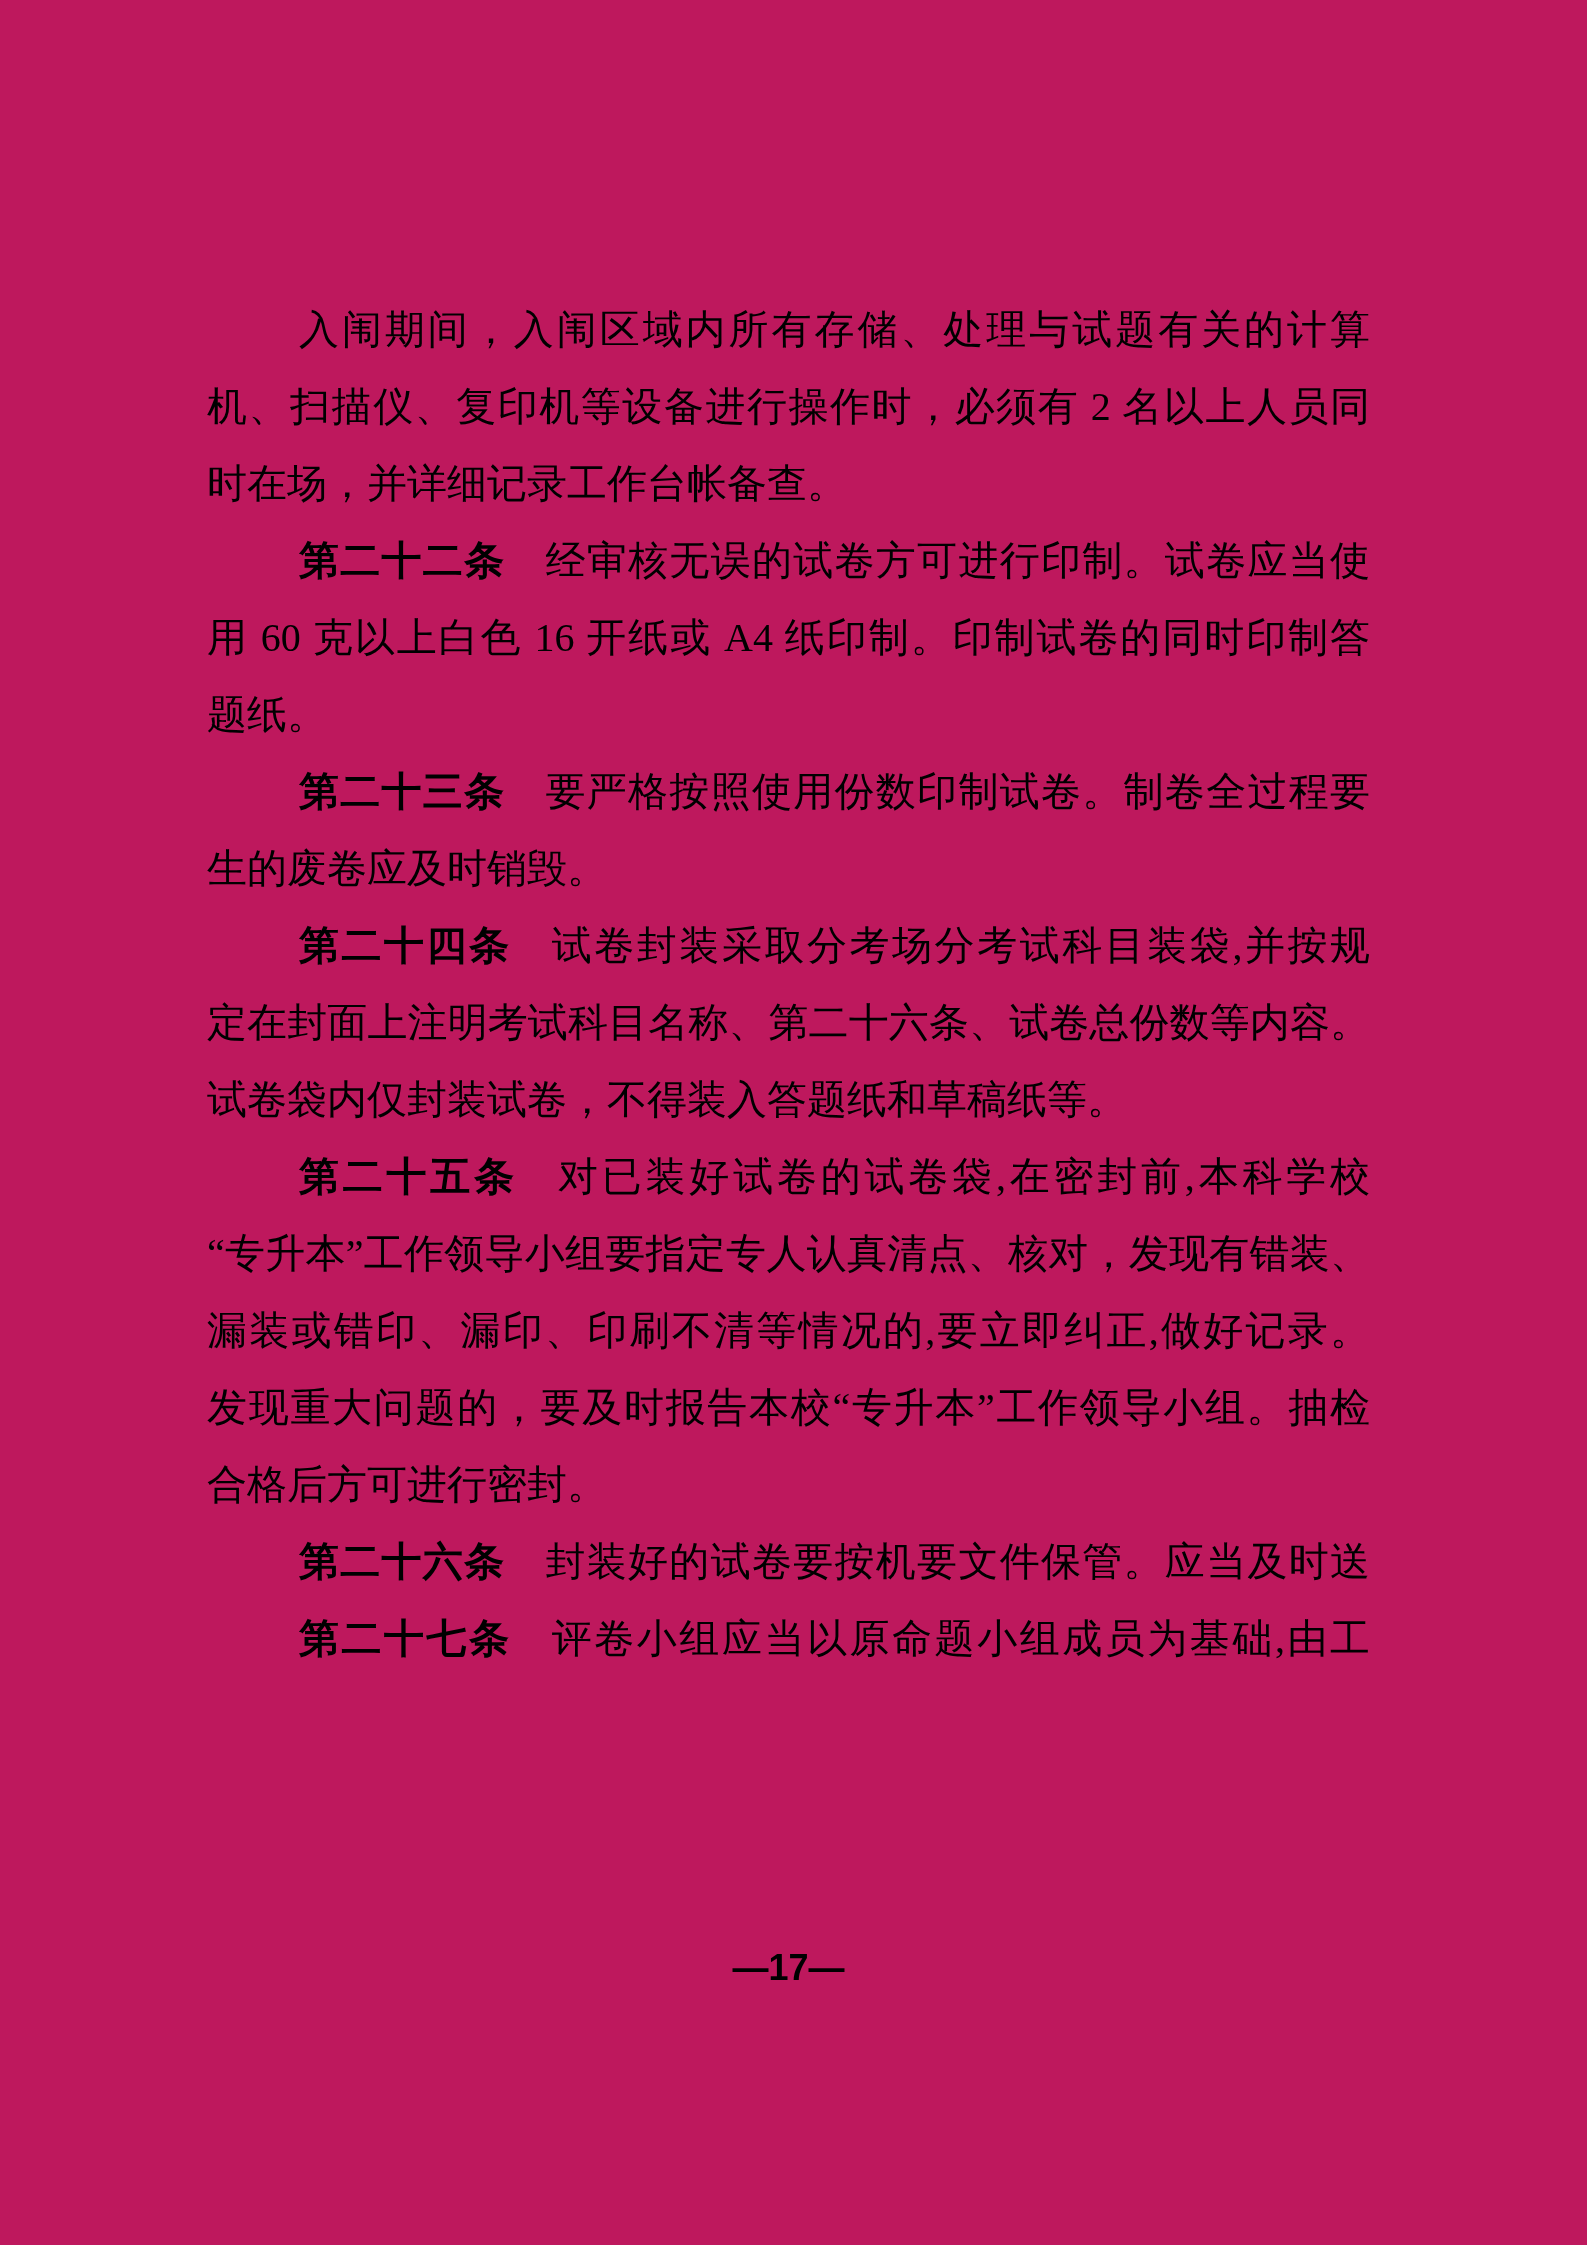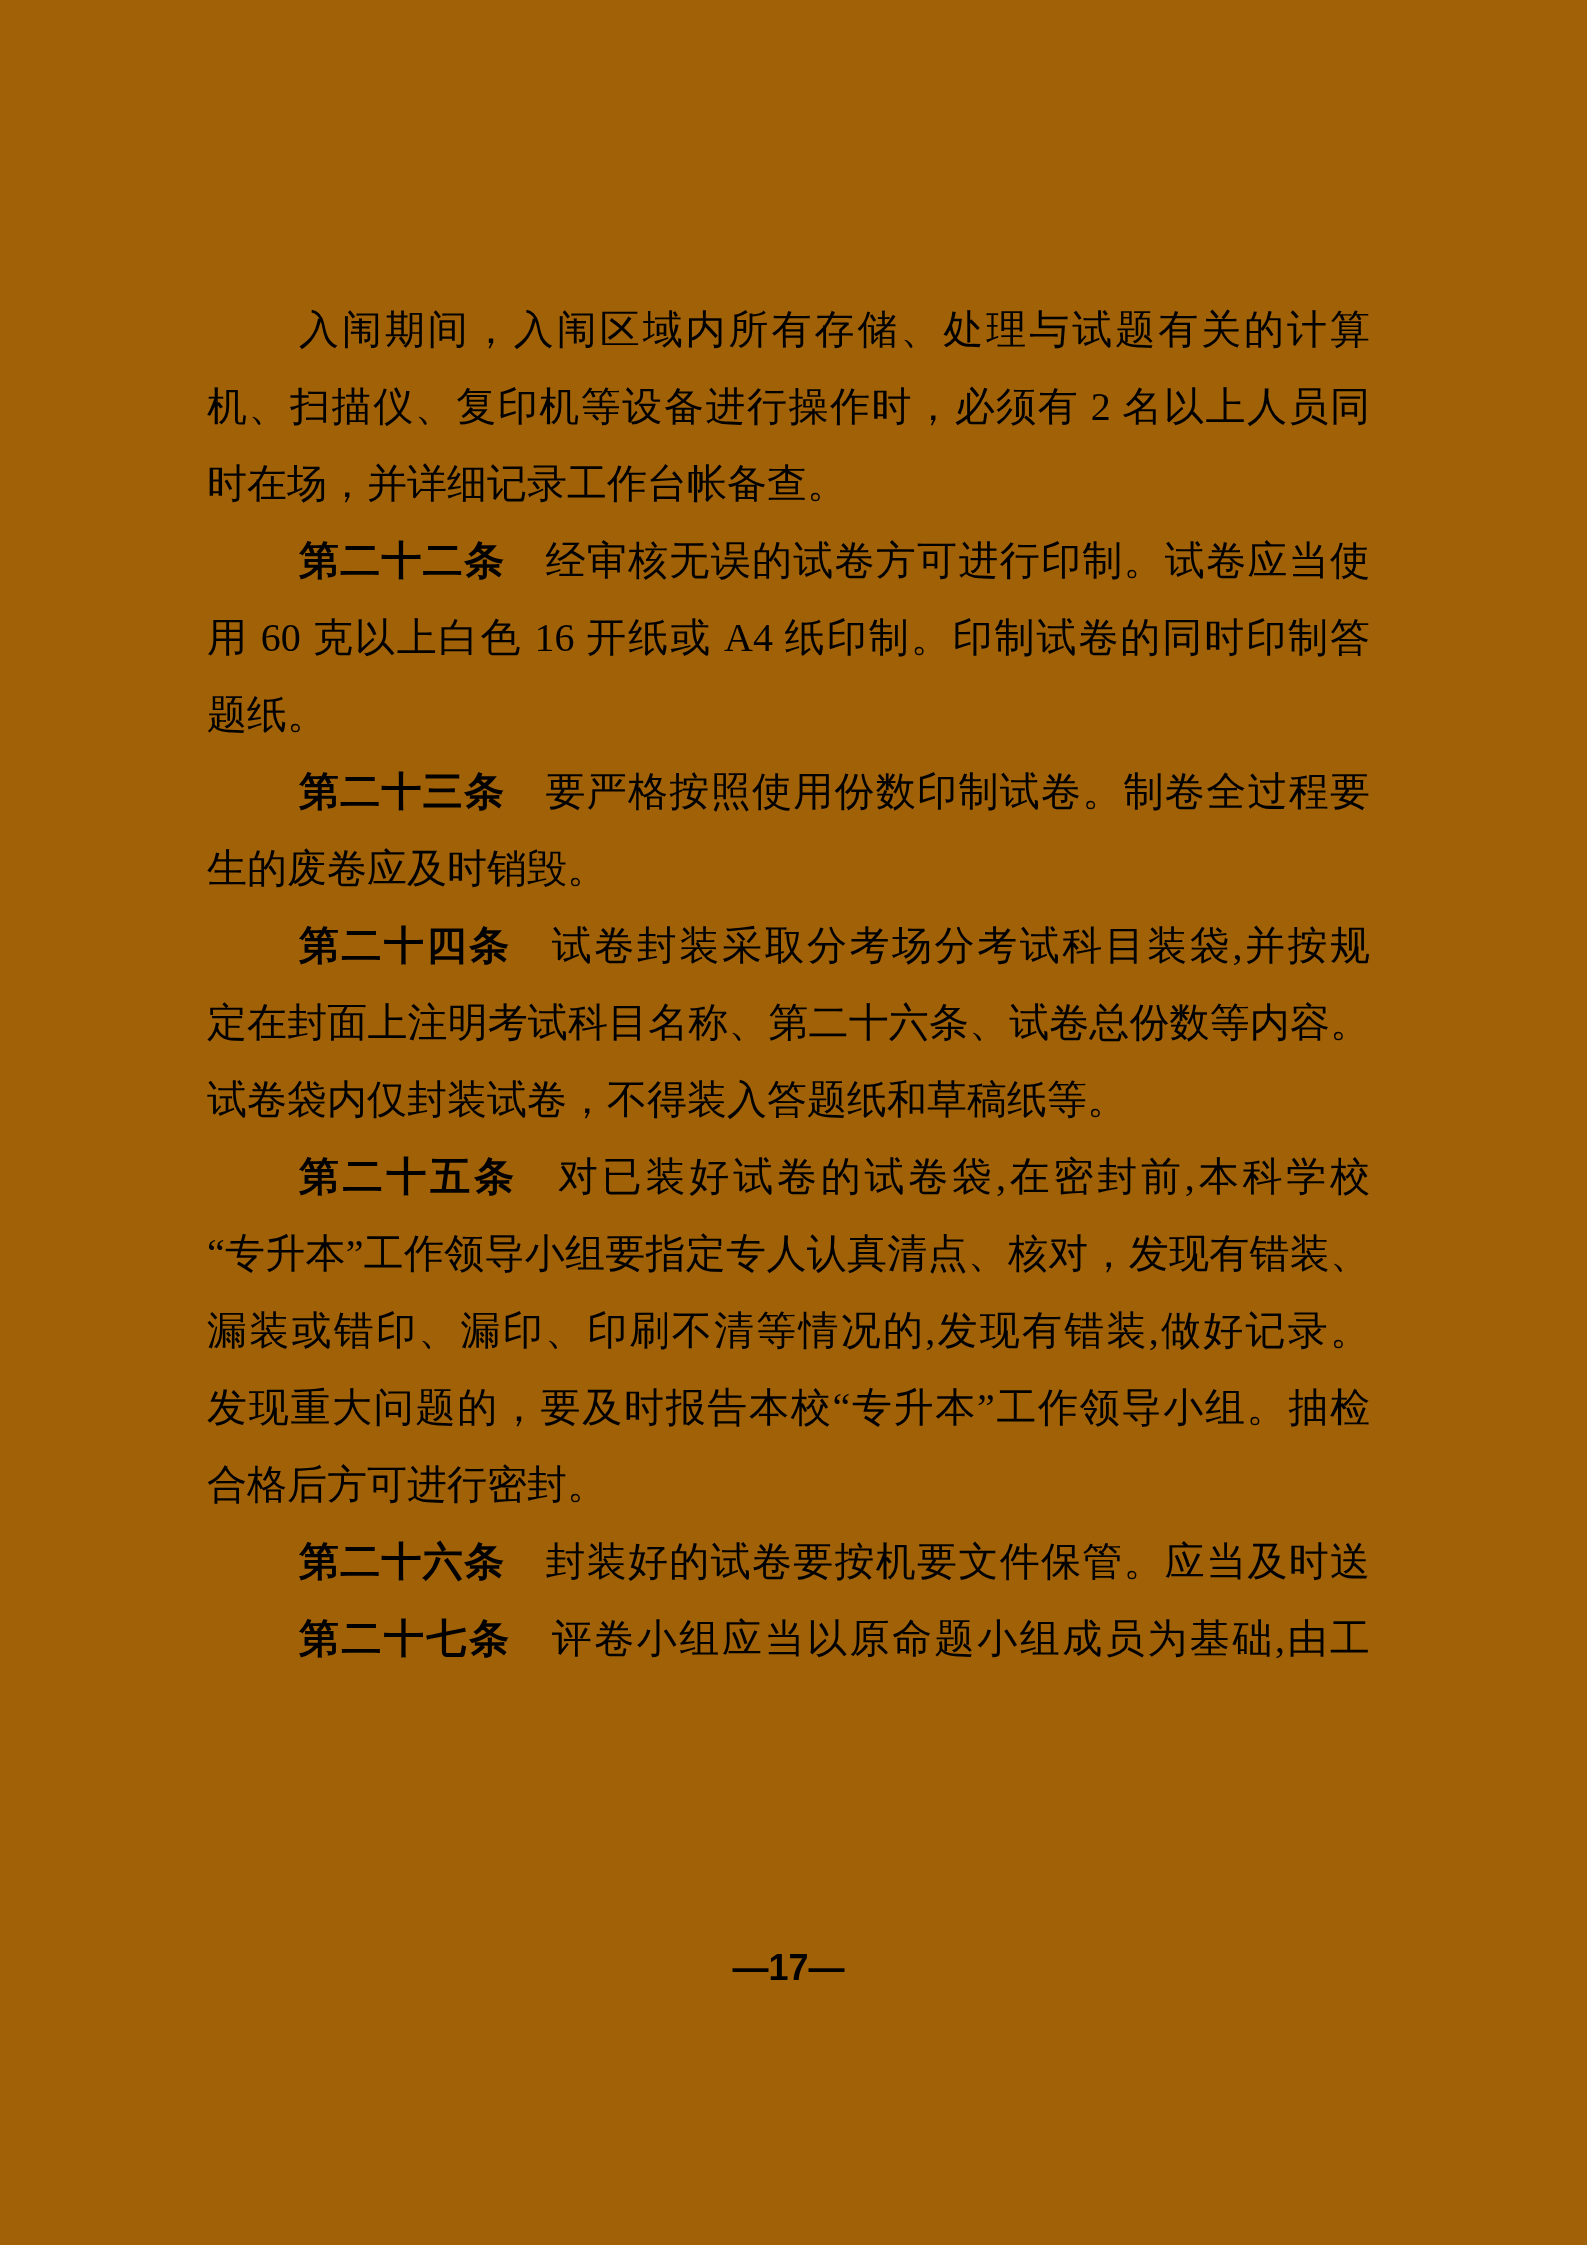--- a/index.html
+++ b/index.html
@@ -4,21 +4,21 @@
 <style>
   html, body {
     margin: 0;
     padding: 0;
     background: #ffffff;
   }
   .page {
     position: relative;
     width: 1587px;
     height: 2245px;
-    background: #a16207;
+    background: #be185d;
     color: #000000;
     font-family: "Liberation Serif", "DejaVu Serif", serif;
     overflow: hidden;
   }
   .textblock {
     position: absolute;
     left: 207px;
     top: 291px;
     width: 1163px;
   }
@@ -70,21 +70,21 @@
 
     <div class="line indent jfull"><span class="art">第二十三条</span><span>要严格按照使用份数印制试卷。制卷全过程要</span></div>
     <div class="line">生的废卷应及时销毁。</div>
 
     <div class="line indent jfull"><span class="art">第二十四条</span><span>试卷封装采取分考场分考试科目装袋,并按规</span></div>
     <div class="line jfull">定在封面上注明考试科目名称、第二十六条、试卷总份数等内容。</div>
     <div class="line">试卷袋内仅封装试卷，不得装入答题纸和草稿纸等。</div>
 
     <div class="line indent jfull"><span class="art">第二十五条</span><span>对已装好试卷的试卷袋,在密封前,本科学校</span></div>
     <div class="line jfull">“专升本”工作领导小组要指定专人认真清点、核对，发现有错装、</div>
-    <div class="line jfull">漏装或错印、漏印、印刷不清等情况的,发现有错装,做好记录。</div>
+    <div class="line jfull">漏装或错印、漏印、印刷不清等情况的,要立即纠正,做好记录。</div>
     <div class="line jfull">发现重大问题的，要及时报告本校“专升本”工作领导小组。抽检</div>
     <div class="line">合格后方可进行密封。</div>
 
     <div class="line indent jfull"><span class="art">第二十六条</span><span>封装好的试卷要按机要文件保管。应当及时送</span></div>
 
     <div class="line indent jfull"><span class="art">第二十七条</span><span>评卷小组应当以原命题小组成员为基础,由工</span></div>
 
   </div>
 
   <div class="pagenum">—17—</div>

